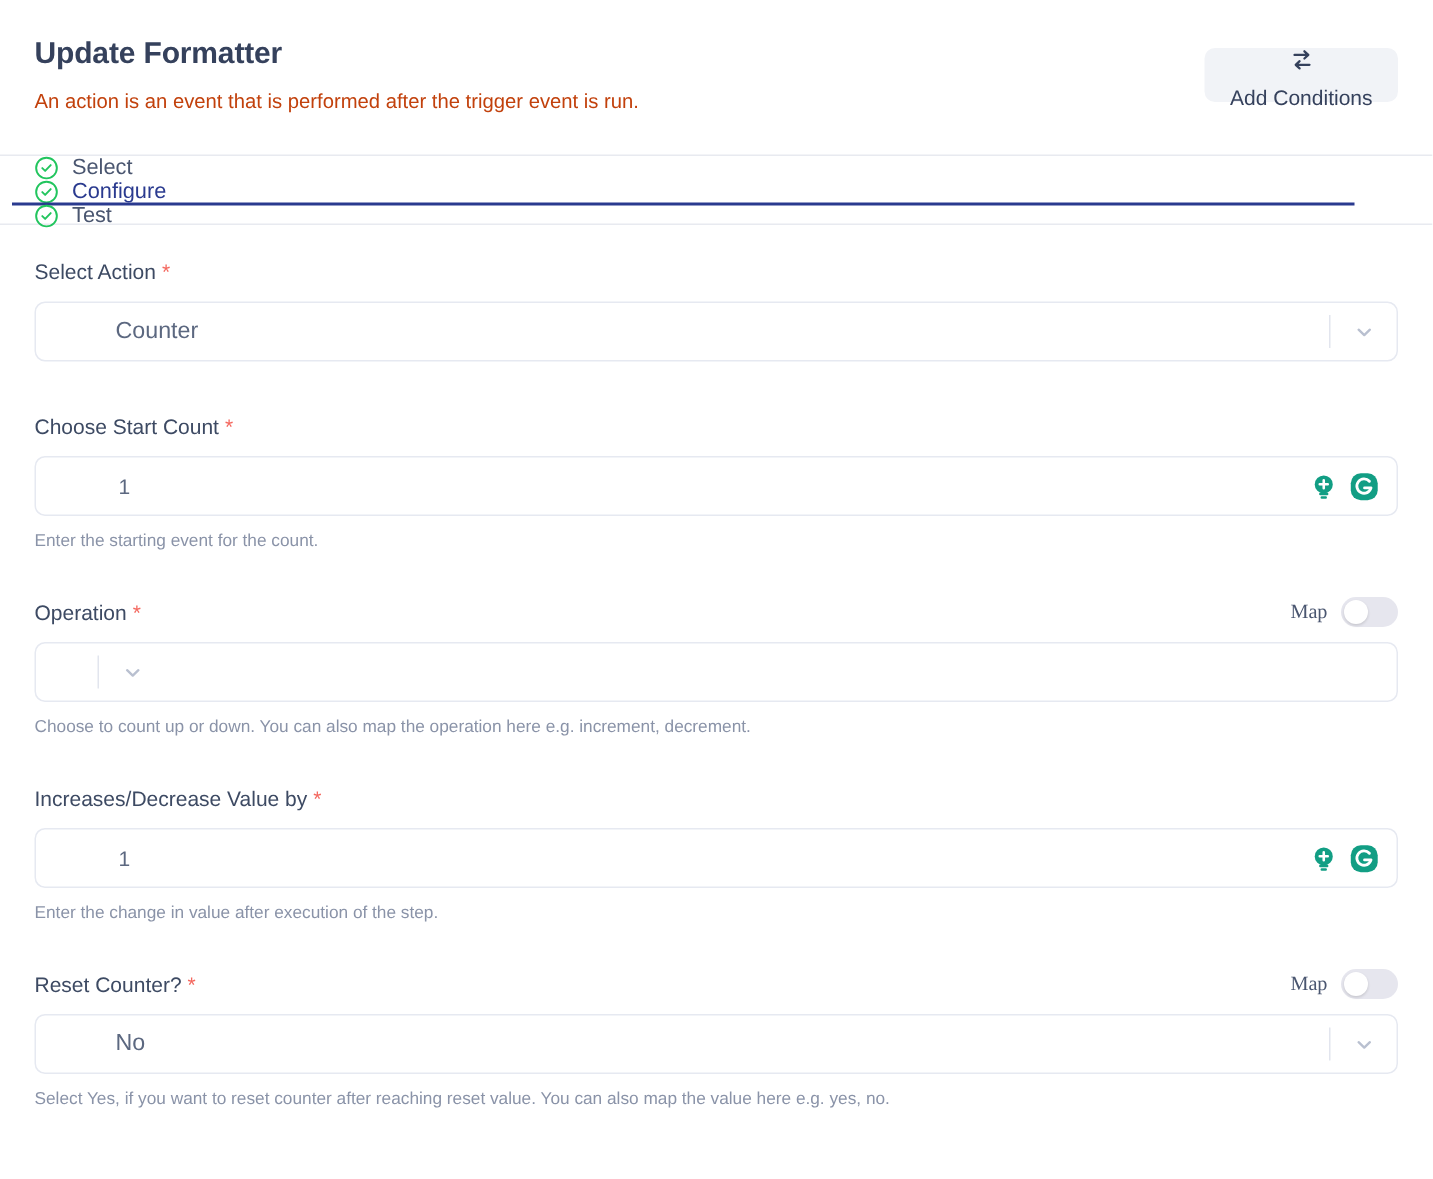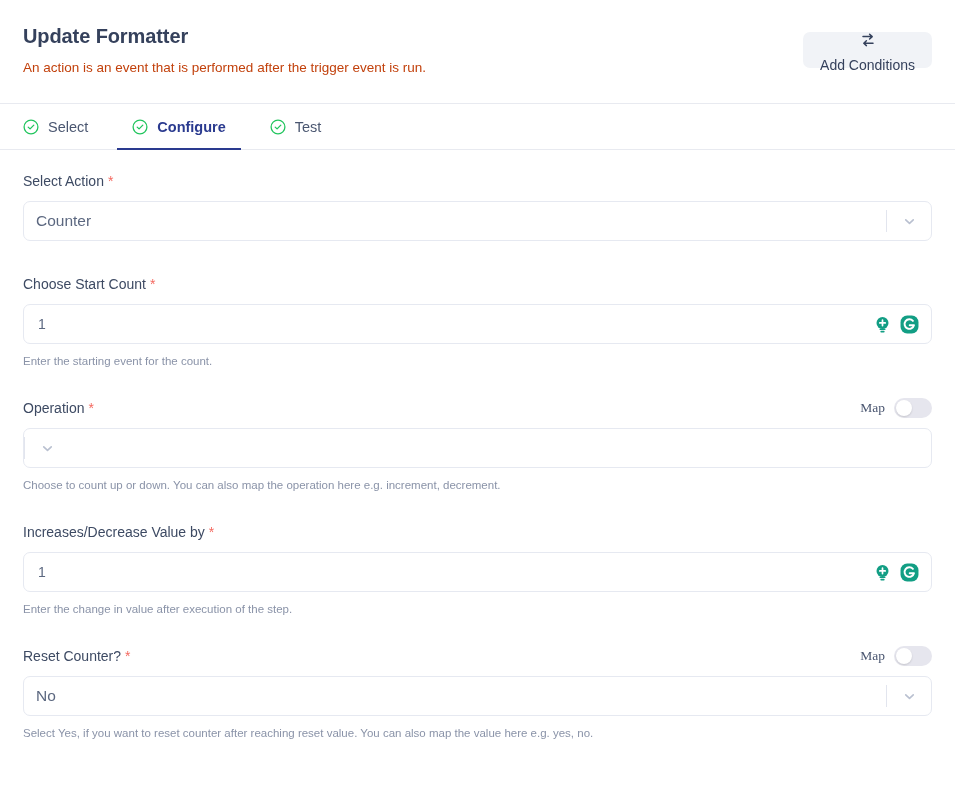--- a/index.html
+++ b/index.html
@@ -67,40 +67,41 @@
 
   
   .tabs-bar {
     margin-top: 26px;
     border-top: 1px solid #e8eaf0;
     border-bottom: 1px solid #e8eaf0;
     height: 47px;
     display: flex;
     align-items: stretch;
     padding: 0 23px;
+    flex-direction: column;
   }
 
   .tab {
     display: flex;
     align-items: center;
     gap: 9px;
     padding: 0 18px 0 0;
     margin-right: 26px;
     cursor: pointer;
     position: relative;
     font-size: 14.5px;
     color: #4a5670;
     font-weight: 400;
     background: none;
     border: none;
     font-family: "Liberation Sans", sans-serif;
   }
   .tab.active {
     color: #2a3a8f;
-    font-weight: 700;
+    font-weight: 400;
   }
   .tab.active::after {
     content: "";
     position: absolute;
     left: -15px;
     right: 3px;
     bottom: -1px;
     height: 2.5px;
     background: #2a3a8f;
   }
@@ -165,20 +166,21 @@
   
   .control {
     height: 40px;
     border: 1px solid #e6e9f1;
     border-radius: 7px;
     background: #ffffff;
     display: flex;
     align-items: center;
     position: relative;
     width: 909px;
+    padding-left: 41px;
   }
 
   .control .value {
     flex: 1 1 auto;
     padding: 0 14px 0 12px;
     font-size: 15.5px;
     color: #5c6880;
     font-weight: 400;
     line-height: 20px;
     overflow: hidden;

